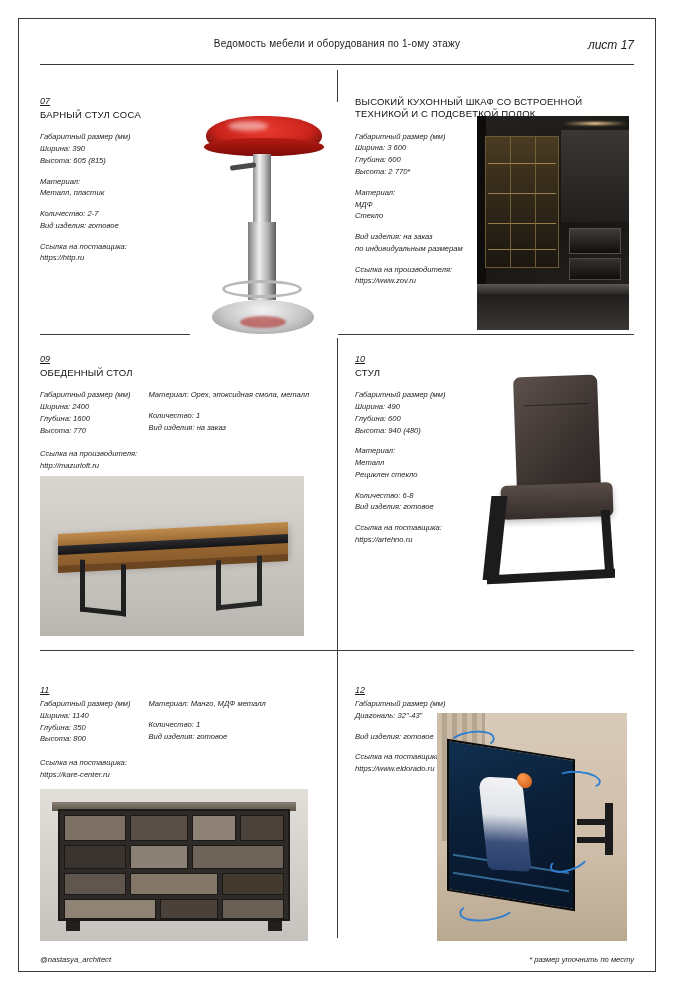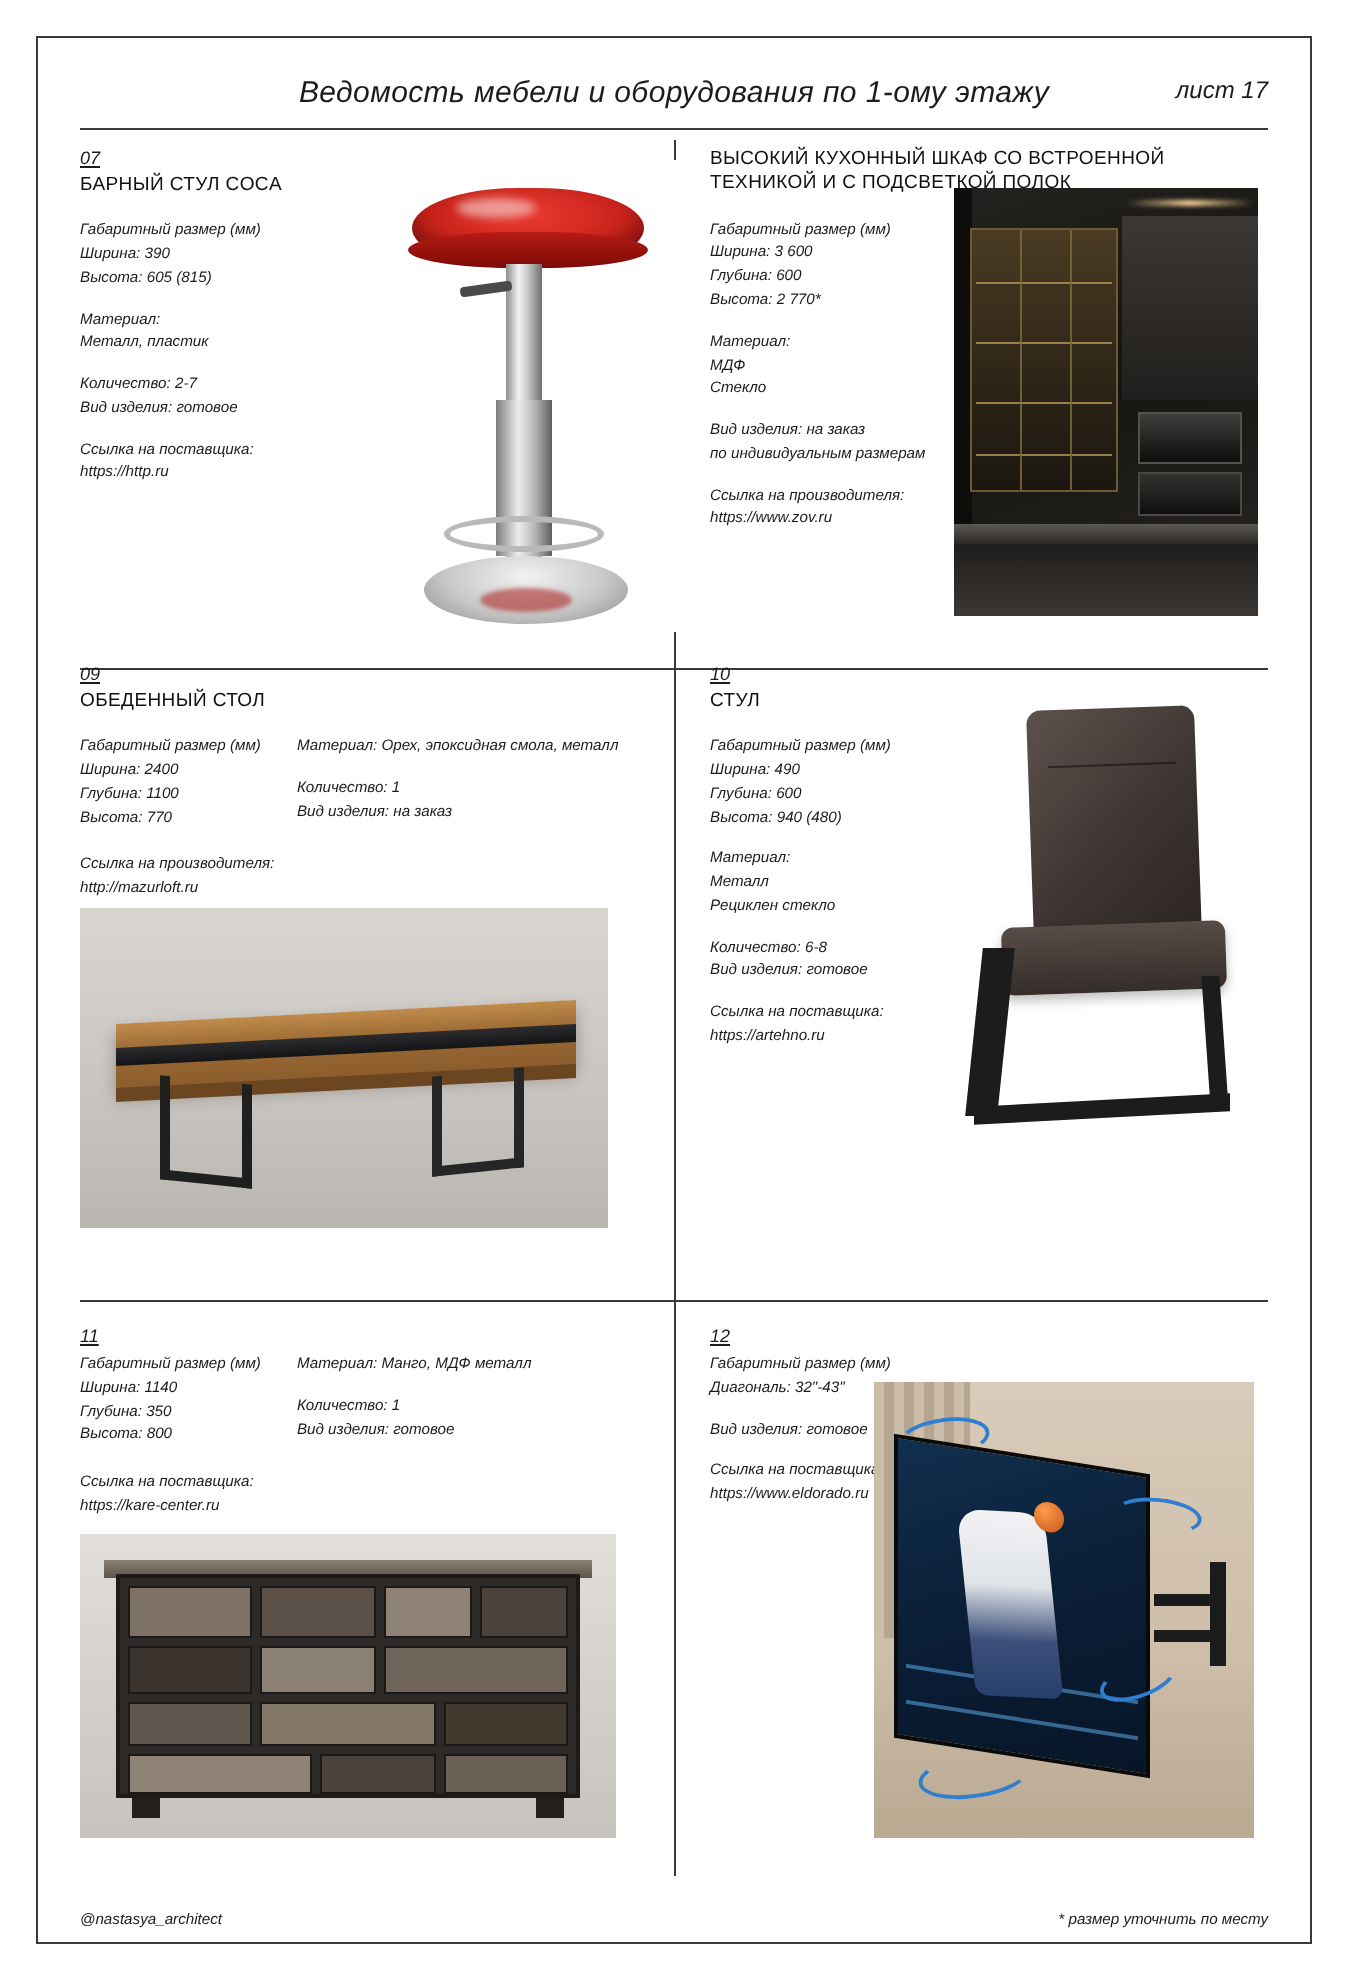--- a/index.html
+++ b/index.html
@@ -23,22 +23,21 @@
     left: 18px; top: 18px; right: 18px; bottom: 18px;
     border: 1px solid #3a3a3a;
   }
   .header {
     position: absolute;
     left: 40px; right: 40px; top: 38px;
     height: 26px;
     display: flex; align-items: flex-start; justify-content: center;
   }
   .header-title {
-    font-style: italic;
-    font-size: 15px;
+    font-size: 10px;
     color: #1c1c1c;
     letter-spacing: 0.2px;
     white-space: nowrap;
   }
   .header-sheet {
     position: absolute;
     right: 0; top: 0;
     font-style: italic;
     font-size: 12px;
     color: #1c1c1c;
@@ -62,20 +61,21 @@
     position: absolute;
     left: 0; right: 0;
     border-top: 1px solid #3a3a3a;
   }
   .h-divider.row1 { top: 264px; }
   .h-divider.row2 { top: 580px; }
 
   .cell {
     position: absolute;
     width: 50%;
+    margin-top: 22px;
   }
   .cell.left  { left: 0; padding-right: 16px; }
   .cell.right { left: 50%; padding-left: 18px; }
   .cell.r0 { top: 4px;   height: 260px; }
   .cell.r1 { top: 262px; height: 308px; }
   .cell.r2 { top: 593px; height: 300px; }
 
   .item-num {
     font-style: italic;
     font-size: 9px;
@@ -458,21 +458,21 @@
     </div>
 
     <div class="cell left r1">
       <div class="item-num">09</div>
       <div class="item-title">ОБЕДЕННЫЙ СТОЛ</div>
       <div class="spec-block">
         <div class="spec-cols">
           <div class="col c1">
             <div>Габаритный размер (мм)</div>
             <div>Ширина: 2400</div>
-            <div>Глубина: 1100</div>
+            <div>Глубина: 1600</div>
             <div>Высота: 770</div>
           </div>
           <div class="col c2">
             <div>Материал: Орех, эпоксидная смола, металл</div>
             <div style="height:9px"></div>
             <div>Количество: 1</div>
             <div>Вид изделия: на заказ</div>
           </div>
         </div>
         <div class="spec-group" style="margin-top:12px">

